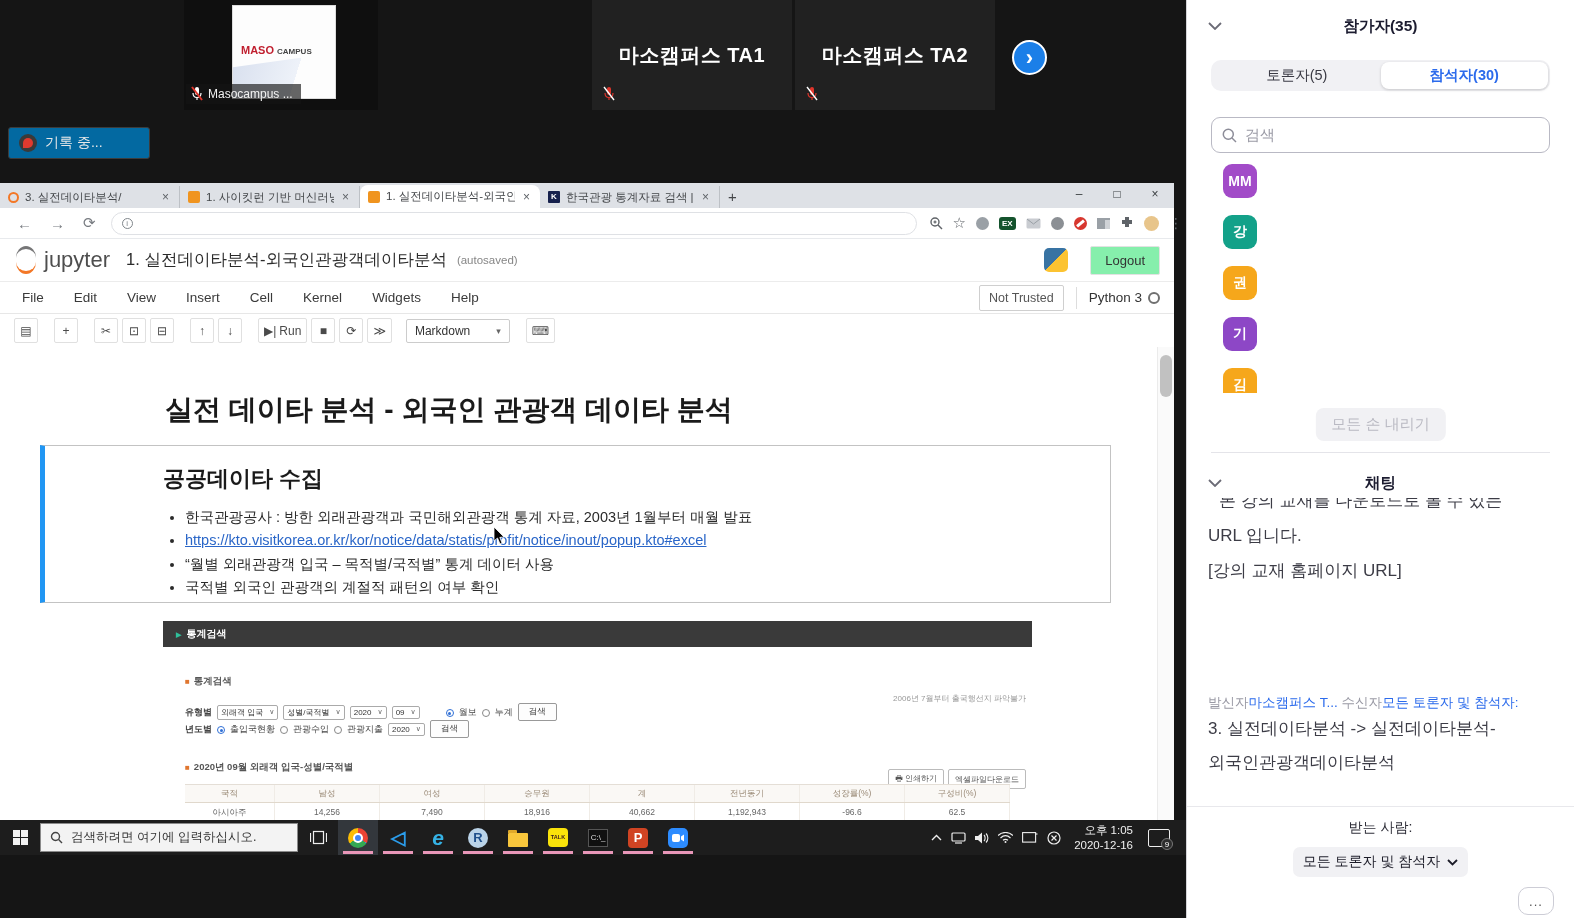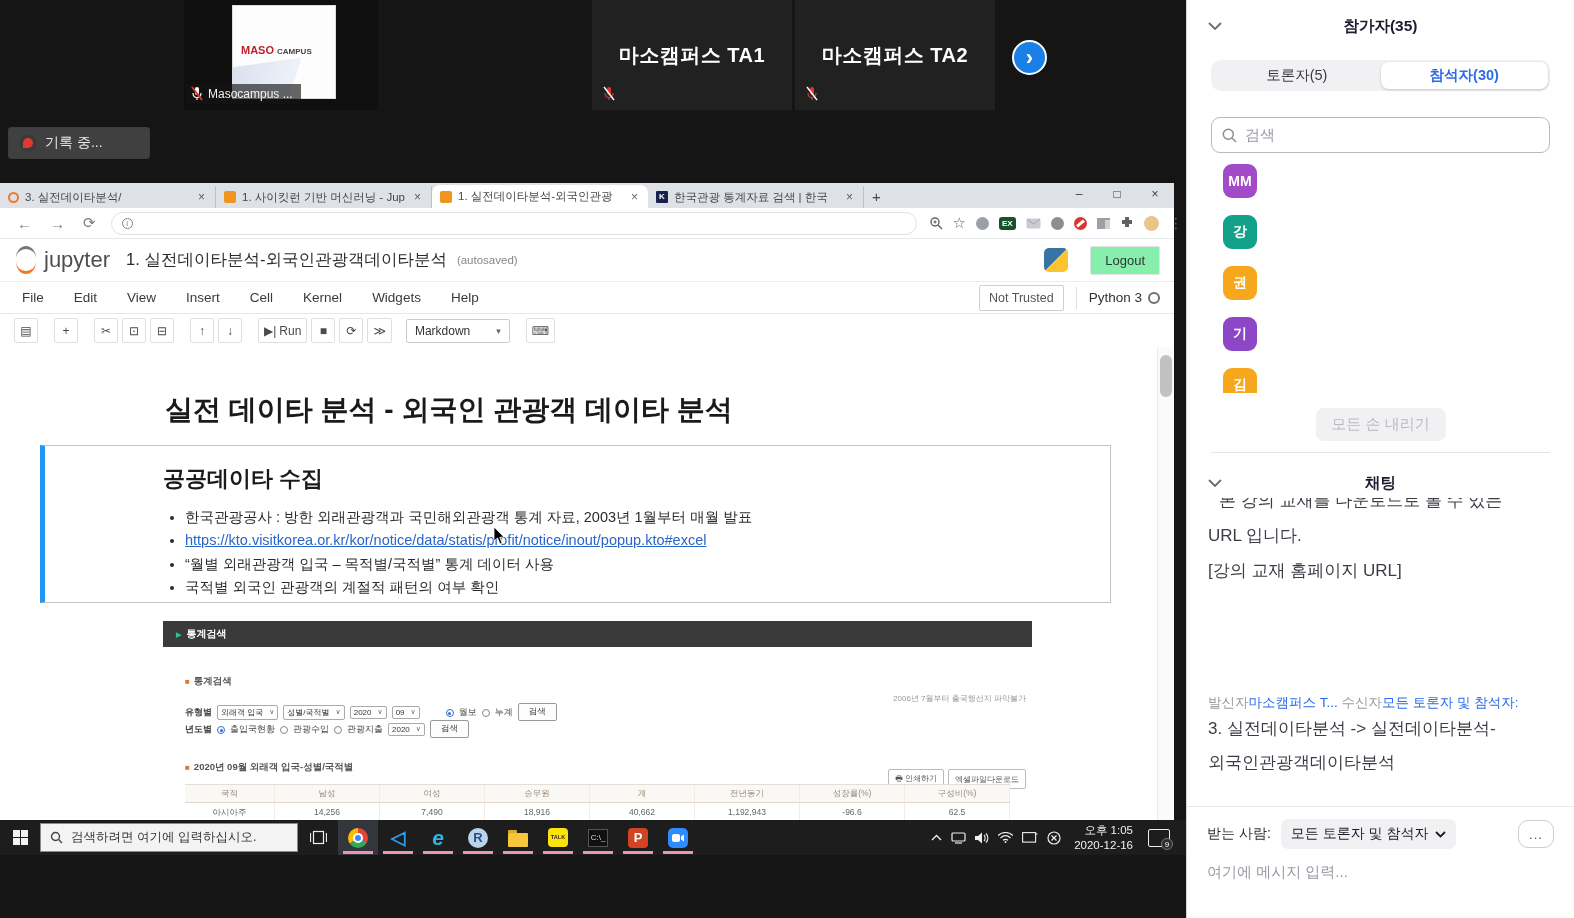--- a/index.html
+++ b/index.html
@@ -9,29 +9,29 @@
 
   
   .vtile{position:absolute;top:0;height:110px;background:#212121;color:#fff;display:flex;align-items:center;justify-content:center;}
   .vtile .vname{font-size:20px;font-weight:bold;letter-spacing:.5px;}
   .mic-off{width:14px;height:16px;display:inline-block;}
   .maso-card{position:absolute;left:49px;top:6px;width:102px;height:92px;background:#fdfdfd;box-shadow:0 0 0 1px #ddd;overflow:hidden;}
   .maso-card .slash{position:absolute;left:-30px;bottom:-34px;width:140px;height:70px;background:linear-gradient(115deg,#cfd8ea 0%,#eef2f9 60%,transparent 60%);transform:rotate(-8deg);}
   .maso-logo{position:absolute;left:8px;top:38px;font-size:11px;font-weight:bold;color:#c01f2f;letter-spacing:0;}
   .maso-logo em{font-style:normal;color:#444;font-size:8px;}
   .vlabel{position:absolute;left:2px;bottom:6px;background:rgba(20,20,20,.65);color:#f2f2f2;font-size:12px;padding:2px 8px 2px 4px;display:flex;align-items:center;gap:4px;}
-  .rec-badge{position:absolute;left:8px;top:127px;width:142px;height:32px;background:#404040;border:1px solid #3c3c3c;border-radius:3px;display:flex;align-items:center;gap:8px;padding:0 10px;color:#e8e8e8;font-size:14px;}
+  .rec-badge{position:absolute;left:8px;top:127px;width:142px;height:32px;background:#0369a1;border:1px solid #3c3c3c;border-radius:3px;display:flex;align-items:center;gap:8px;padding:0 10px;color:#e8e8e8;font-size:14px;}
   .rec-dot{width:18px;height:18px;border-radius:50%;background:#3a3a3a;position:relative;}
   .rec-dot::after{content:"";position:absolute;left:4px;top:4px;width:10px;height:10px;border-radius:50% 50% 50% 0;background:#e03a2f;}
   .next-btn{position:absolute;left:1012px;top:40px;width:35px;height:35px;border-radius:50%;background:#1b7fe8;border:2px solid #fff;color:#fff;font-size:22px;font-weight:bold;display:flex;align-items:center;justify-content:center;line-height:1;}
 
   
   #chrome{position:absolute;left:0;top:183px;width:1174px;height:637px;background:#fff;}
   .tabstrip{height:25px;background:#dee1e6;display:flex;align-items:flex-end;position:relative;}
-  .tab{height:22px;display:flex;align-items:center;gap:6px;padding:0 8px;font-size:11.5px;color:#44474a;width:216px;border-right:1px solid #bdc1c6;}
+  .tab{height:22px;display:flex;align-items:center;gap:6px;padding:0 8px;font-size:11.5px;color:#44474a;width:180px;border-right:1px solid #bdc1c6;}
   .tab.active{background:#fff;border-radius:8px 8px 0 0;height:23px;border-right:none;}
   .tab .ttl{white-space:nowrap;overflow:hidden;flex:1;}
   .tab .x{color:#5f6368;font-size:12px;padding:0 2px;}
   .fav{width:12px;height:12px;flex:0 0 auto;display:inline-block;}
   .fav.jring{border:2.5px solid #f37726;border-radius:50%;width:11px;height:11px;}
   .fav.jsq{background:#f0941f;border-radius:2px;}
   .fav.kto{background:#16214d;border-radius:1px;color:#fff;font-size:8px;font-weight:bold;text-align:center;line-height:12px;}
   .newtab{color:#45474a;font-size:15px;margin:0 0 3px 8px;}
   .winctl{position:absolute;right:0;top:0;height:24px;display:flex;}
   .winctl span{width:38px;text-align:center;color:#3c4043;font-size:12px;line-height:22px;}
@@ -141,21 +141,21 @@
   .lower-hands{position:absolute;left:50%;transform:translateX(-50%);top:408px;background:#f1f1f4;border:none;border-radius:8px;color:#b9b9c2;font-size:15px;padding:7px 16px;}
   .pdiv{position:absolute;left:24px;right:24px;height:1px;background:#e4e4e9;}
   .chatzone{position:absolute;left:21px;right:16px;top:498px;height:308px;overflow:hidden;font-size:17px;color:#3c3c46;}
   .clipline{height:14px;overflow:hidden;position:relative;}
   .clipline span{position:absolute;left:11px;top:-9px;}
   .msgline{margin-top:12px;}
   .sender{position:absolute;left:0;top:196px;font-size:13.5px;color:#9a9aa5;white-space:nowrap;}
   .sender b{color:#2c6bec;font-weight:normal;}
   .m2{position:absolute;left:0;line-height:1;}
   .compose{position:absolute;left:0;right:0;top:806px;bottom:0;border-top:1px solid #e8e8ec;padding:12px 20px;}
-  .torow{display:flex;align-items:center;gap:10px;font-size:14px;color:#2e2e38;}
+  .torow{display:flex;align-items:center;gap:10px;font-size:14px;color:#2e2e38;flex-direction:column;}
   .topill{background:#f1f1f4;border-radius:7px;padding:6px 10px;font-size:14px;color:#1c1c28;display:flex;align-items:center;gap:7px;}
   .morebtn{margin-left:auto;border:1px solid #cdcdd6;border-radius:10px;background:#fff;color:#555;font-size:13px;width:36px;height:28px;letter-spacing:1px;}
   .ph{margin-top:14px;color:#9a9aa5;font-size:15px;}
   svg{display:block;}
 </style>
 </head>
 <body>
 
 <div id="root">
 

